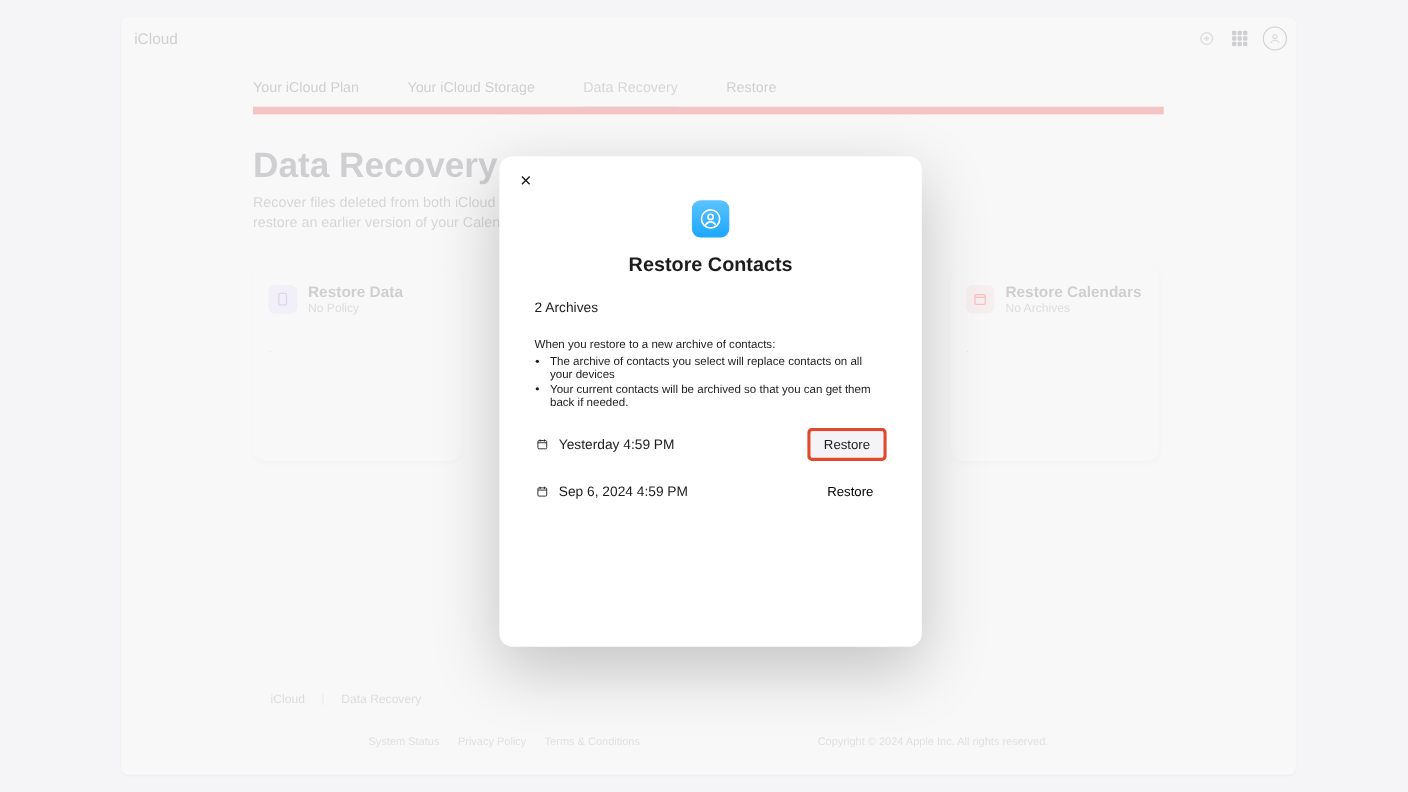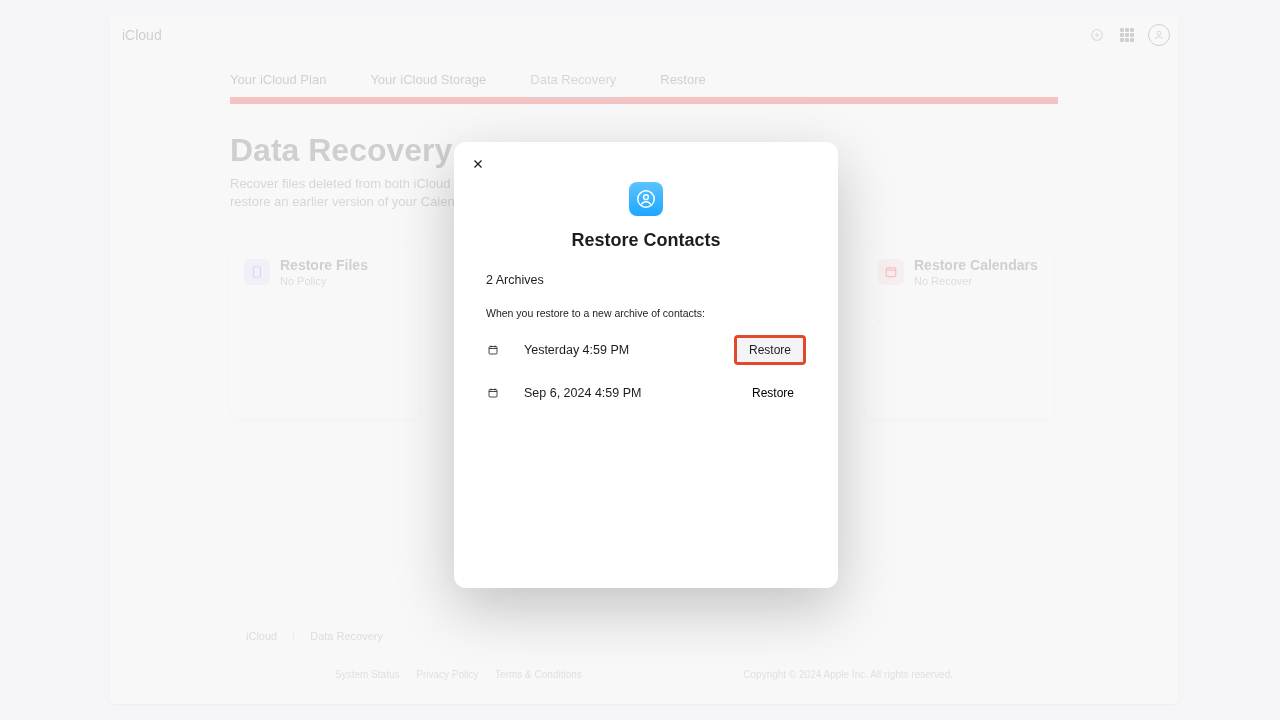--- a/index.html
+++ b/index.html
@@ -65,21 +65,21 @@
   .modal-title { margin-top:14px; font-size:18px; font-weight:600; text-align:center; }
   .modal-desc { margin-top:10px; font-size:11px; color:#3a3a3c; text-align:center; max-width: 300px; line-height:1.45; }
   .modal-desc a { color:#0071e3; text-decoration:none; }
   .modal-desc .ext { font-size:10px; }
   .section { width:100%; padding: 0 14px; margin-top: 22px; }
   .sec-title { font-size:12.5px; font-weight:500; }
   .sec-note { font-size:10.5px; color:#1d1d1f; margin-top:20px; }
   .sec-list { font-size:10.5px; color:#1d1d1f; margin:4px 0 0 14px; }
   .sec-list li { margin-bottom:1px; }
   .archive-rows { width:100%; padding: 8px 14px 0 14px; }
-  .arow { display:flex; align-items:center; gap:24px; padding:8px 0; }
+  .arow { display:flex; align-items:center; gap:8px; padding:8px 0; }
   .arow .dt-icon { width:14px; height:14px; display:flex; align-items:center; justify-content:center; }
   .arow .dt-label { font-size:12.5px; flex:1; }
   .restore-btn { font-size:12px; padding:5px 12px; border-radius:6px; background:#f4f4f6; color:#1d1d1f; border:none; cursor:pointer; }
   .restore-plain { font-size:12px; padding:5px 12px; background:transparent; border:none; cursor:pointer; }
   .highlight-box { border: 3px solid #e1482c; border-radius:4px; padding:0; display:inline-block; }
   .highlight-box .restore-btn { border-radius:2px; }
 
   a { text-decoration:none; }
 </style>
 </head>
@@ -138,21 +138,21 @@
 
     <div class="cards">
       <div class="card">
         <div class="card-head">
           <div class="card-icon purple">
             <svg width="14" height="14" viewBox="0 0 24 24" fill="none" stroke="currentColor" stroke-width="2">
                 <rect x="6" y="3" width="12" height="18" rx="2"></rect>
               </svg>
           </div>
           <div>
-            <div class="card-title">Restore Files</div>
+            <div class="card-title">Restore Data</div>
             <div class="card-sub">No Policy</div>
           </div>
         </div>
         <div class="card-body">.</div>
       </div>
 
       <div class="card" style="opacity:0.35">
         <div class="card-head">
           <div class="card-icon orange">
             <svg width="14" height="14" viewBox="0 0 24 24" fill="none" stroke="currentColor" stroke-width="2">
@@ -169,21 +169,21 @@
       <div class="card" style="margin-left:206px">
         <div class="card-head">
           <div class="card-icon red">
             <svg width="14" height="14" viewBox="0 0 24 24" fill="none" stroke="currentColor" stroke-width="2">
                 <rect x="4" y="5" width="16" height="15" rx="2"></rect>
                 <line x1="4" y1="9" x2="20" y2="9"></line>
               </svg>
           </div>
           <div>
             <div class="card-title">Restore Calendars</div>
-            <div class="card-sub">No Recover</div>
+            <div class="card-sub">No Archives</div>
           </div>
         </div>
         <div class="card-body">.</div>
       </div>
     </div>
 
     <div class="app-footer">
       <span style="font-size:11px"></span>
       <span>iCloud</span>
       <span class="foot-sep"></span>
@@ -215,20 +215,24 @@
           <circle cx="12" cy="12" r="9"></circle>
           <circle cx="12" cy="10" r="2.6"></circle>
           <path d="M7 18c1.3-2.2 3-3 5-3s3.7.8 5 3"></path>
         </svg>
       </div>
       <div class="modal-title">Restore Contacts</div>
 
       <div class="section">
         <div class="sec-title">2 Archives</div>
         <div class="sec-note">When you restore to a new archive of contacts:</div>
+        <ul class="sec-list">
+          <li>The archive of contacts you select will replace contacts on all your devices</li>
+          <li>Your current contacts will be archived so that you can get them back if needed.</li>
+        </ul>
       </div>
 
       <div class="archive-rows">
         <div class="arow">
           <span class="dt-icon">
             <svg viewBox="0 0 24 24" width="12" height="12" fill="none" stroke="#1d1d1f" stroke-width="1.6">
                 <rect x="4" y="5" width="16" height="15" rx="2"></rect>
                 <line x1="4" y1="9" x2="20" y2="9"></line>
                 <line x1="8" y1="3" x2="8" y2="7"></line>
                 <line x1="16" y1="3" x2="16" y2="7"></line>

